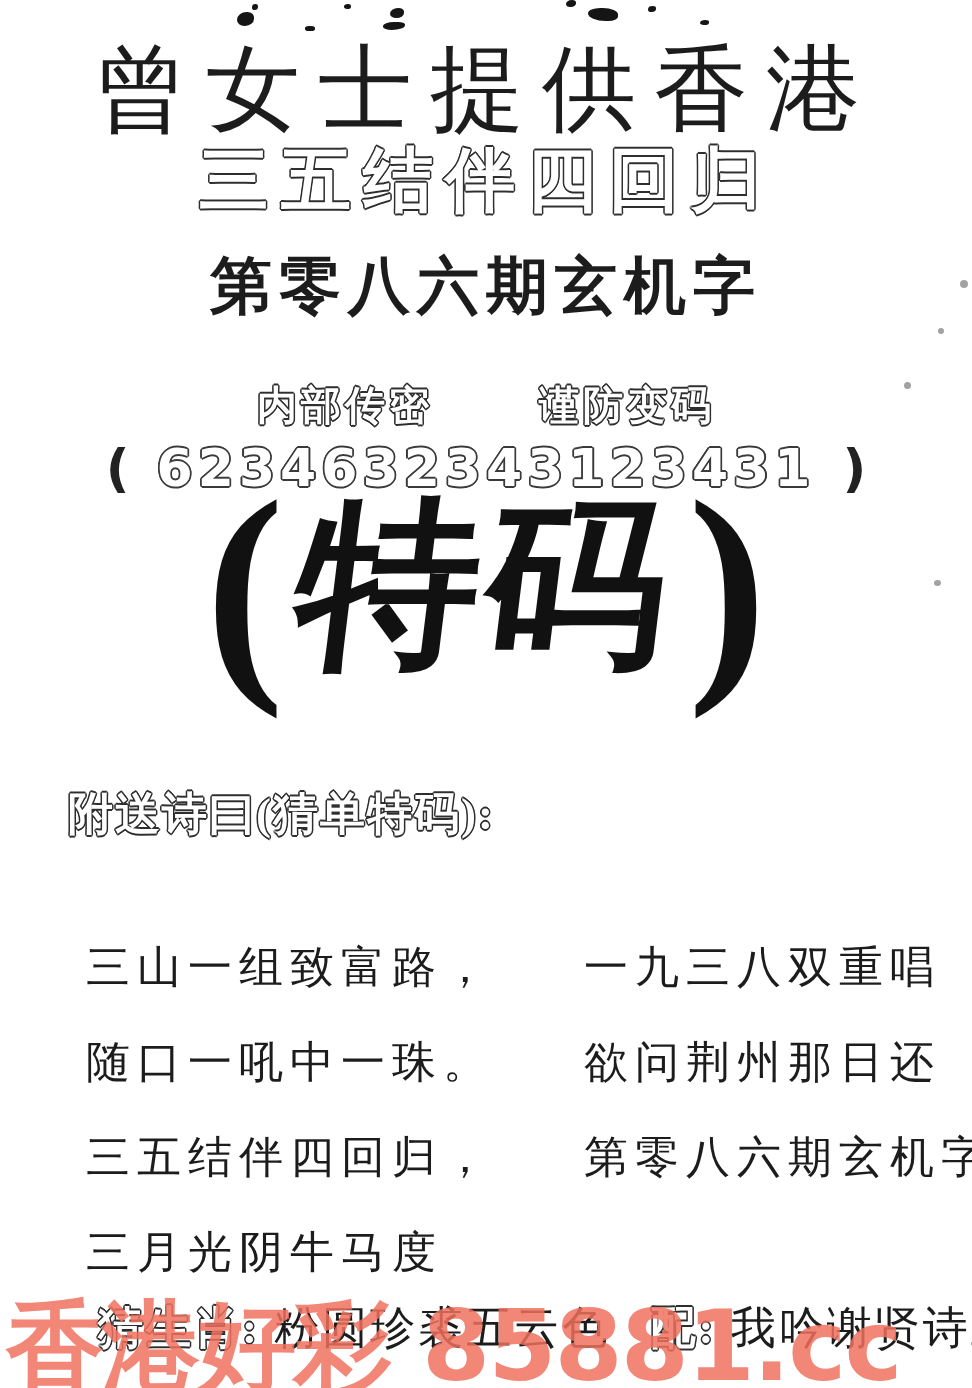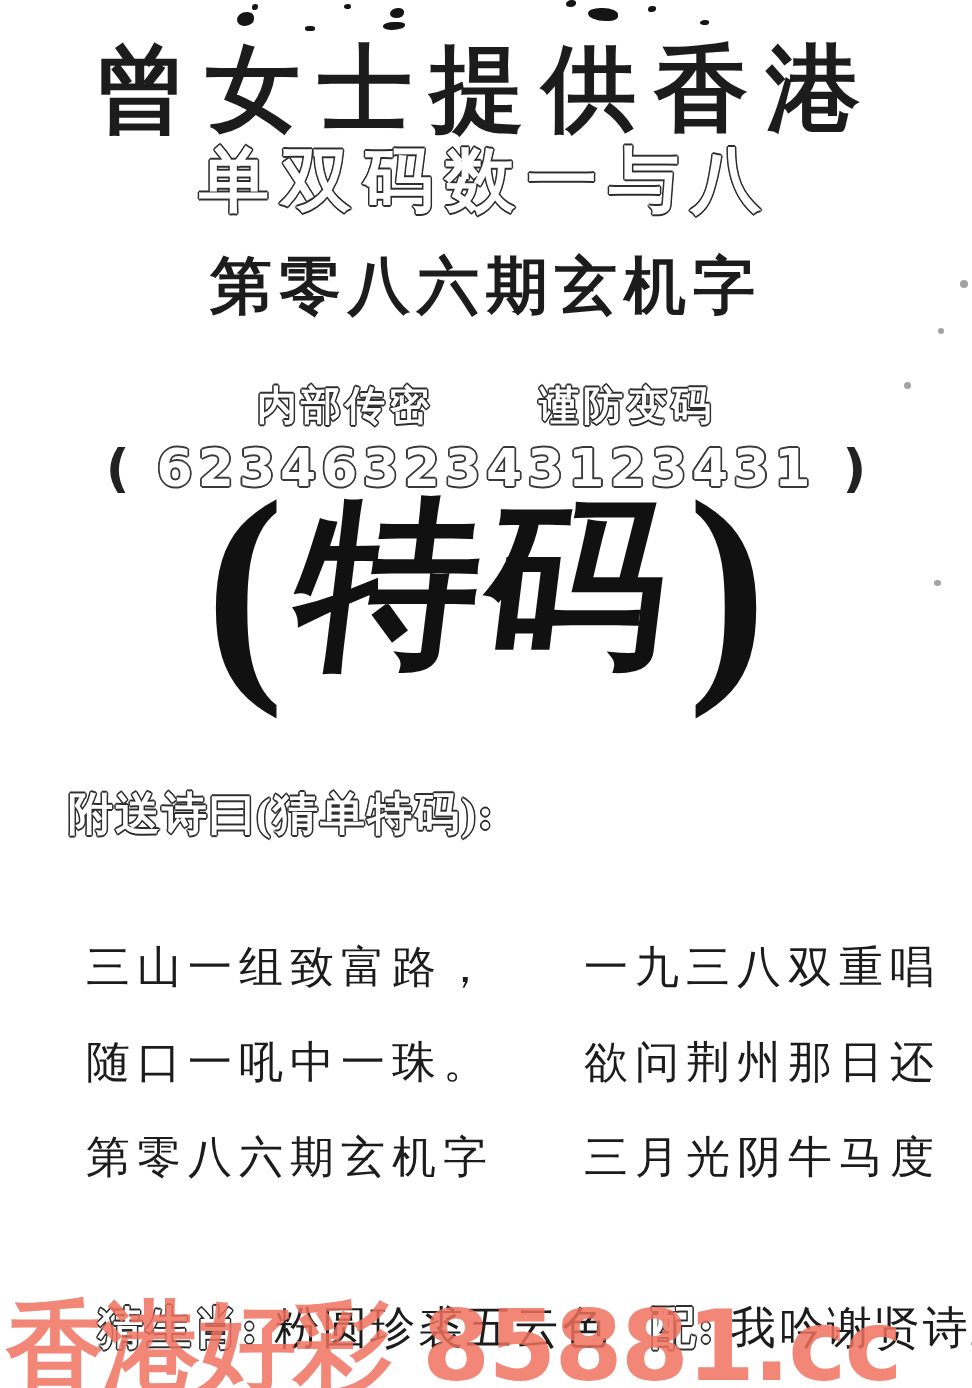--- a/index.html
+++ b/index.html
@@ -13,21 +13,21 @@
   }
   
   .ol{
     color:#ffffff;
     text-shadow:
       1.6px 0 0 #2e2e2e,-1.6px 0 0 #2e2e2e,0 1.6px 0 #2e2e2e,0 -1.6px 0 #2e2e2e,
       1.1px 1.1px 0 #2e2e2e,-1.1px -1.1px 0 #2e2e2e,1.1px -1.1px 0 #2e2e2e,-1.1px 1.1px 0 #2e2e2e;
   }
   .title-main{
     position:absolute;top:26px;left:0;width:100%;
-    text-align:center;font-size:94px;font-weight:bold;
+    text-align:center;font-size:94px;font-weight:normal;
     letter-spacing:18px;white-space:nowrap;
   }
   .title-sub{
     position:absolute;top:134px;left:0;width:100%;
     text-align:center;font-size:70px;font-weight:bold;
     letter-spacing:12px;white-space:nowrap;
   }
   .issue{
     position:absolute;top:244px;left:0;width:100%;
     text-align:center;font-size:62px;font-weight:bold;
@@ -109,21 +109,21 @@
   <div class="speck" style="left:566px;top:0px;width:10px;height:7px;"></div>
   <div class="speck" style="left:588px;top:8px;width:30px;height:13px;border-radius:45% 55% 35% 65%;"></div>
   <div class="speck" style="left:648px;top:6px;width:8px;height:6px;"></div>
   <div class="speck" style="left:700px;top:20px;width:9px;height:5px;"></div>
   <div class="smudge" style="left:960px;top:280px;width:8px;height:8px;"></div>
   <div class="smudge" style="left:938px;top:328px;width:6px;height:6px;"></div>
   <div class="smudge" style="left:904px;top:382px;width:7px;height:7px;"></div>
   <div class="smudge" style="left:934px;top:580px;width:7px;height:6px;"></div>
 
   <div class="title-main">曾女士提供香港</div>
-  <div class="title-sub ol">单双码数一与八</div>
+  <div class="title-sub ol">三五结伴四回归</div>
   <div class="issue">第零八六期玄机字</div>
 
   <div class="notices">
     <span class="ol">内部传密</span>
     <span class="ol">谨防变码</span>
   </div>
 
   <div class="cipher">
     <span class="paren">(</span>
     <span class="digits">6234632343123431</span>
@@ -137,20 +137,21 @@
   </div>
 
 
   <div class="poem-intro ol">附送诗曰(猜单特码):</div>
 
   <div class="poem">
     <div class="cell">三山一组致富路，</div>
     <div class="cell">一九三八双重唱</div>
     <div class="cell">随口一吼中一珠。</div>
     <div class="cell">欲问荆州那日还</div>
+    <div class="cell">三五结伴四回归，</div>
     <div class="cell">第零八六期玄机字</div>
     <div class="cell">三月光阴牛马度</div>
   </div>
 
   <div class="footer-line">
     <span class="lbl ol">猜生肖:</span>
     <span>粉圆珍裘五云色</span>
     <span class="lbl ol gap">配:</span>
     <span>我吟谢贤诗上语</span>
   </div>

